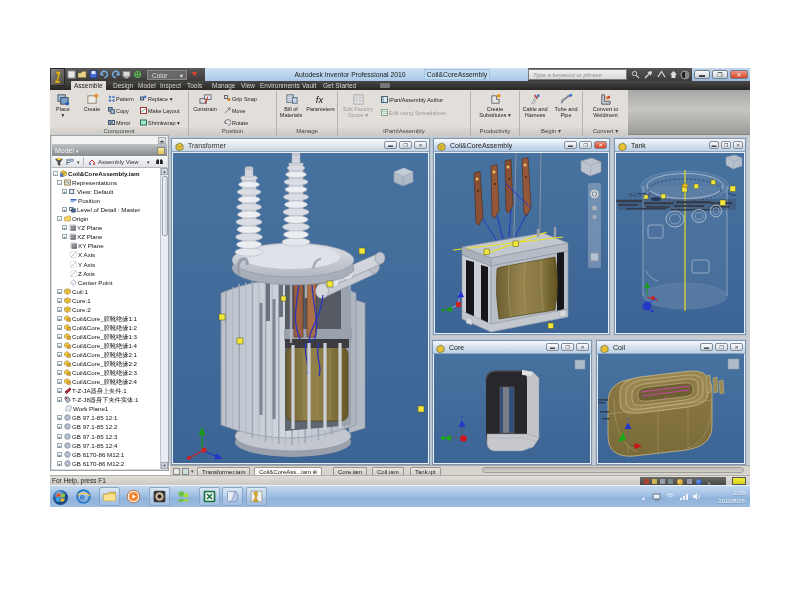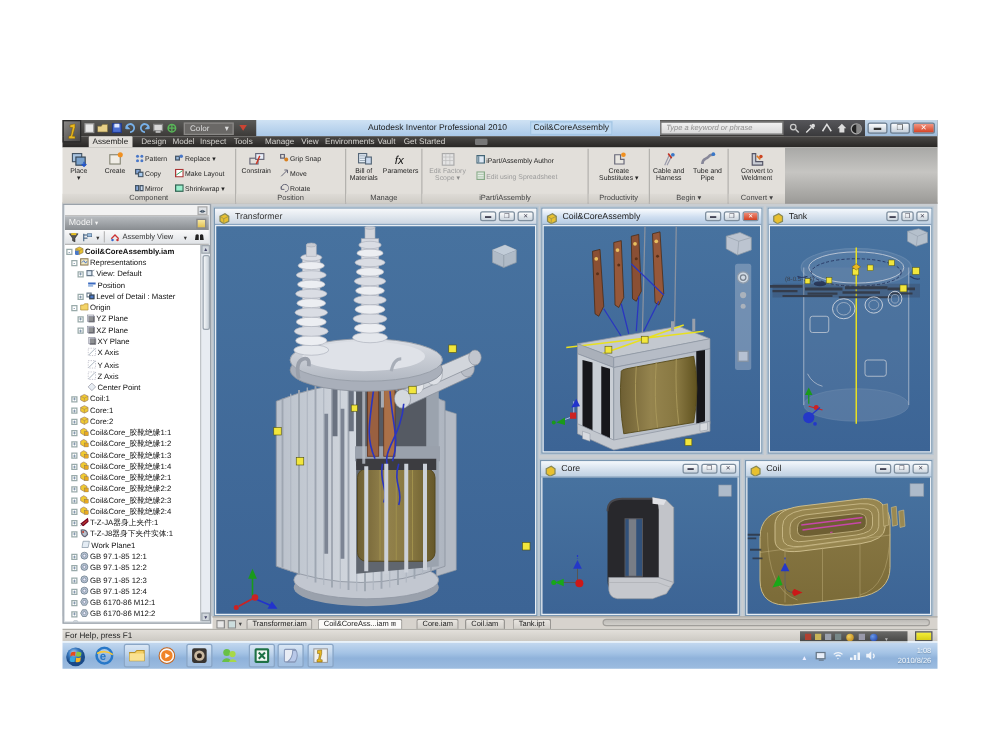--- a/index.html
+++ b/index.html
@@ -1,17 +1,17 @@
 <!DOCTYPE html>
 <html><head>
 <meta charset="utf-8">
 <style>
 html,body{margin:0;padding:0;background:#fff;width:800px;height:600px;overflow:hidden;}
 *{box-sizing:border-box;font-family:"Liberation Sans",sans-serif;}
-#shot{position:absolute;left:50px;top:96px;width:700px;height:439px;font-family:"Liberation Sans",sans-serif;text-decoration:underline;}
+#shot{position:absolute;left:50px;top:68px;width:700px;height:439px;font-family:"Liberation Sans",sans-serif;text-decoration:underline;}
 .abs{position:absolute;}
 
 #titlebar{position:absolute;left:0;top:0;width:700px;height:13px;background:linear-gradient(#5a5a58,#3c3a38);}
 #appbtn{position:absolute;left:0;top:0;width:15px;height:18px;background:linear-gradient(135deg,#8a8886,#4a4846);border:1px solid #2a2a2a;z-index:30;}
 #appbtn .logo{position:absolute;left:3px;top:2px;width:8px;height:12px;}
 .qat{position:absolute;top:2px;height:9px;}
 .qi{display:inline-block;width:9px;height:9px;margin-right:2px;vertical-align:top;}
 #colorbox{position:absolute;left:97px;top:1.5px;width:40px;height:10px;background:#6a6866;border:1px solid #8a8886;color:#ddd;font-size:6.5px;line-height:9px;padding-left:4px;}
 #tb-mid{position:absolute;left:155px;top:0;width:323px;height:13px;background:linear-gradient(#cfe2f4,#a9c8e8);}
 #tb-title{position:absolute;left:215px;top:0;width:170px;text-align:center;font-size:6.8px;line-height:13px;color:#1c1c1c;white-space:nowrap;}

